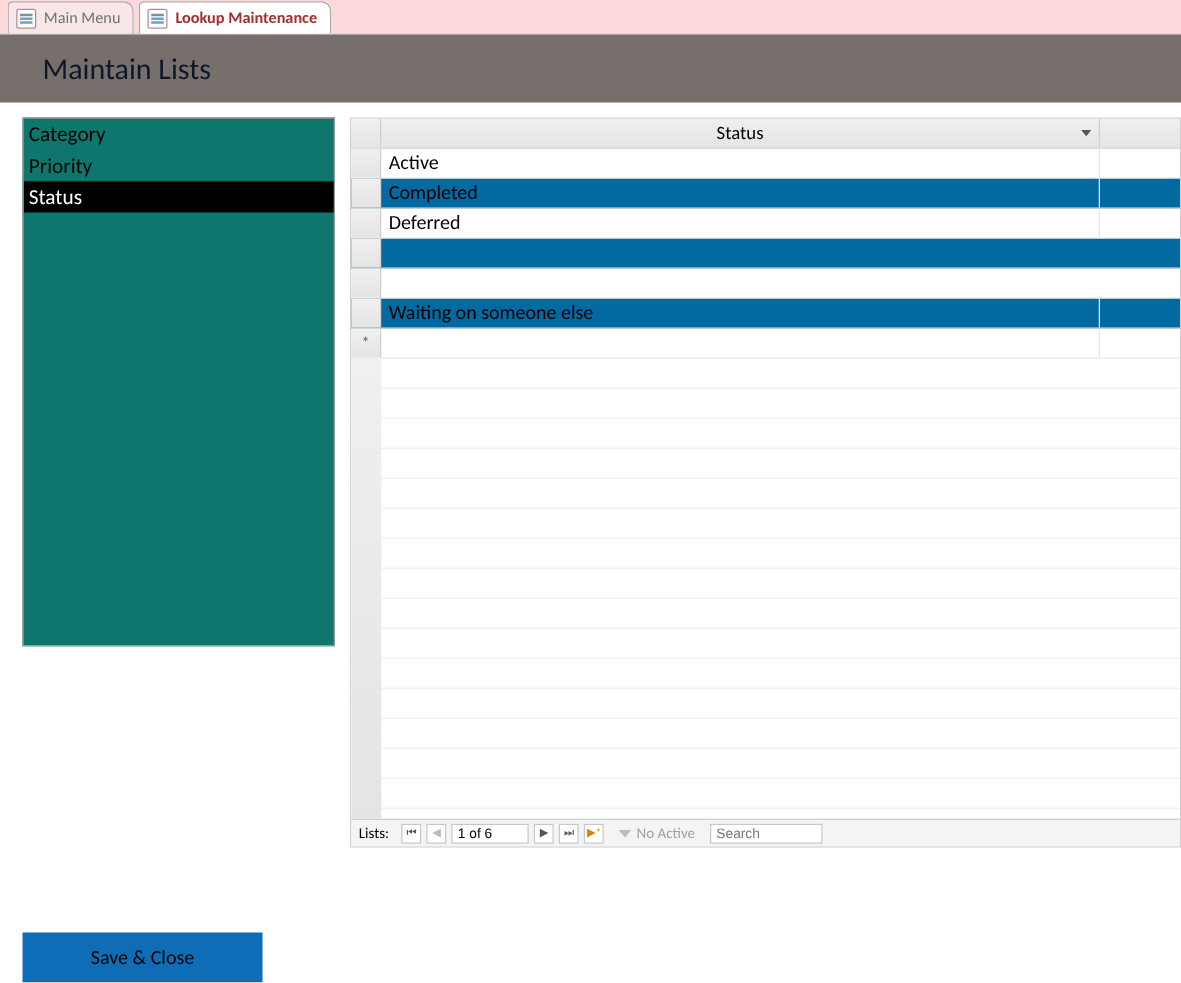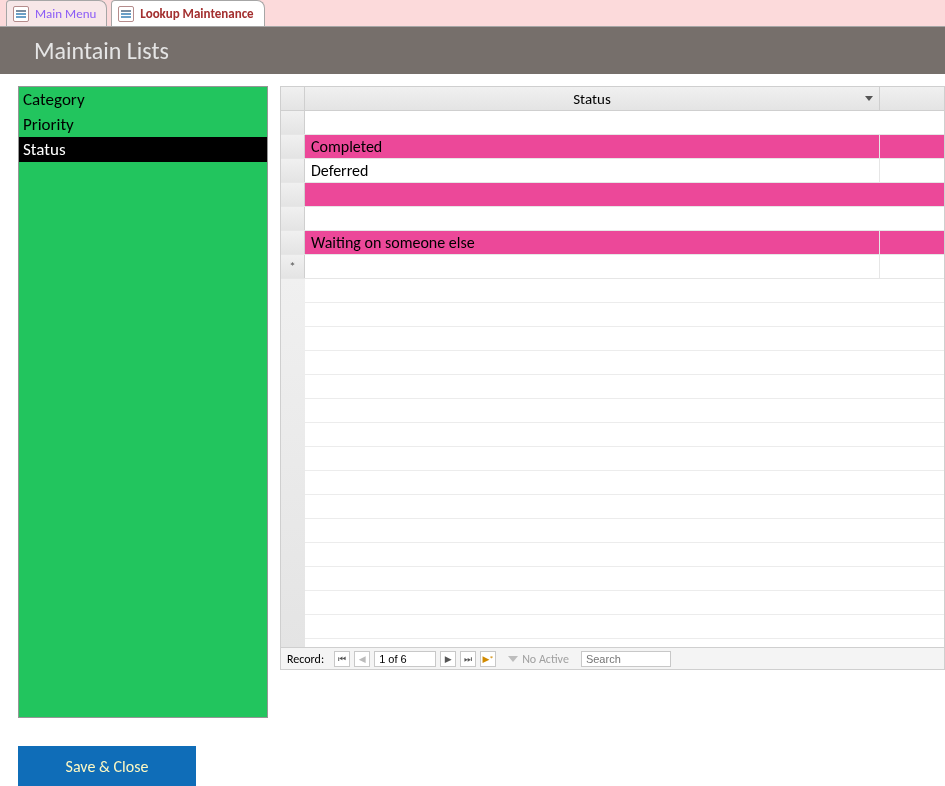--- a/index.html
+++ b/index.html
@@ -3,66 +3,66 @@
 <meta charset="utf-8">
 <style>
   * { box-sizing: border-box; margin: 0; padding: 0; }
   body { font-family: "Segoe UI", Calibri, Arial, sans-serif; background: #fff; width: 945px; height: 786px; overflow: hidden; }
   .root { width: 945px; height: 786px; display: flex; flex-direction: column; }
 
   
   .tab-strip { height: 28px; background: #fcdadb; border-bottom: 1px solid #a6a6a6; display: flex; align-items: flex-end; padding-left: 6px; }
   .tab { display: flex; align-items: center; height: 26px; padding: 0 10px 0 6px; border: 1px solid #a6a6a6; border-bottom: none; border-radius: 4px 8px 0 0; margin-right: 4px; font-size: 13px; cursor: pointer; gap: 6px; }
   .tab.active { background: #fff; font-weight: 700; color: #a32f2f; }
-  .tab.inactive { background: #f7e7e8; color: #8b5cf6; }
+  .tab.inactive { background: #f7e7e8; color: #737373; }
   .tab-icon { width: 16px; height: 16px; background: #fff; border: 1px solid #b58c8c; border-radius: 2px; display: flex; flex-direction: column; justify-content: center; gap: 1px; padding: 2px; }
   .tab-icon span { display: block; height: 2px; background: #6ba0c7; }
   .tab-icon span:first-child { background: #7a8ea1; }
 
   
-  .banner { height: 54px; background: #766f6b; color: #e5e5e5; display: flex; align-items: center; padding-left: 34px; font-size: 24px; font-weight: 300; }
+  .banner { height: 54px; background: #766f6b; color: #0f172a; display: flex; align-items: center; padding-left: 34px; font-size: 24px; font-weight: 300; }
 
   .content { flex: 1; display: flex; padding: 12px 0 0 18px; gap: 12px; }
 
   
-  .left-pane { width: 250px; height: 632px; border: 1px solid #969696; background: #22c55e; overflow: hidden; }
+  .left-pane { width: 250px; height: 423px; border: 1px solid #969696; background: #0f766e; overflow: hidden; }
   .left-item { padding: 2px 4px; font-size: 17px; cursor: pointer; }
   .left-item.selected { background: #000; color: #fff; }
 
   
   .right-pane { flex: 1; height: 584px; border: 1px solid #cfcfcf; display: flex; flex-direction: column; background: #fff; }
   .grid-header { height: 24px; background: linear-gradient(#f0f0f0, #e4e4e4); border-bottom: 1px solid #cfcfcf; display: flex; }
   .sel-head { width: 24px; border-right: 1px solid #cfcfcf; background: linear-gradient(#f0f0f0, #e4e4e4); display: flex; align-items: center; justify-content: center; }
   .col-head { flex: 0 0 575px; border-right: 1px solid #cfcfcf; text-align: center; line-height: 24px; font-size: 15px; position: relative; }
   .col-dropdown { position: absolute; right: 6px; top: 9px; width: 0; height: 0; border-left: 4px solid transparent; border-right: 4px solid transparent; border-top: 5px solid #555; cursor: pointer; }
   .col-rest { flex: 1; }
 
   .grid-body { flex: 1; overflow: hidden; display: flex; flex-direction: column; }
   .grid-row { height: 24px; display: flex; border-bottom: 1px solid #e6e6e6; }
-  .grid-row.alt { background: #ec4899; }
+  .grid-row.alt { background: #0369a1; }
   .row-sel { width: 24px; background: linear-gradient(#f0f0f0, #e4e4e4); border-right: 1px solid #cfcfcf; display: flex; align-items: center; justify-content: center; font-size: 13px; color: #555; }
   .row-cell { flex: 0 0 575px; border-right: 1px solid #e6e6e6; padding: 2px 6px; font-size: 16px; line-height: 20px; }
   .row-rest { flex: 1; }
 
   .grid-filler { flex: 1; background: repeating-linear-gradient(to bottom, #fff 0, #fff 23px, #ececec 23px, #ececec 24px); border-left: 24px solid; border-image: linear-gradient(#f0f0f0, #e4e4e4) 1; }
 
   
   .record-nav { height: 22px; border-top: 1px solid #cfcfcf; background: #f4f4f4; display: flex; align-items: center; font-size: 12px; padding: 0 6px; gap: 4px; }
   .record-nav .label { margin-right: 6px; }
   .nav-btn { width: 16px; height: 16px; border: 1px solid #c8c8c8; background: #fff; display: flex; align-items: center; justify-content: center; font-size: 9px; color: #555; cursor: pointer; }
   .nav-btn.disabled { color: #bbb; cursor: default; }
   .nav-btn.new { color: #d18a00; }
   .record-box { width: 62px; height: 16px; border: 1px solid #c8c8c8; background: #fff; font-size: 11px; padding: 0 4px; line-height: 14px; }
   .filter-ind { margin-left: 8px; color: #a0a0a0; display: flex; align-items: center; gap: 4px; }
   .funnel { display:inline-block; width:0; height:0; border-left:5px solid transparent; border-right:5px solid transparent; border-top:6px solid #bdbdbd; }
   .search-box { width: 90px; height: 16px; border: 1px solid #c8c8c8; background: #fff; font-size: 11px; padding: 0 4px; margin-left: 8px; color: #777; line-height: 14px; }
 
   
   .footer { padding: 28px 0 0 18px; }
-  .save-btn { width: 178px; height: 40px; background: #0f6db8; color: #fef9c3; border: none; font-size: 16px; cursor: pointer; font-family: inherit; }
+  .save-btn { width: 192px; height: 40px; background: #0f6db8; color: #000000; border: none; font-size: 16px; cursor: pointer; font-family: inherit; }
 </style>
 </head>
 <body>
 
 <div class="root">
 
   <div class="tab-strip">
     <div class="tab inactive">
       <span class="tab-icon">
           <span></span>
@@ -99,20 +99,21 @@
         <div class="col-head">
           <span>Status</span>
           <span class="col-dropdown"></span>
         </div>
         <div class="col-rest"></div>
       </div>
 
       <div class="grid-body">
         <div class="grid-row">
           <div class="row-sel"></div>
+          <div class="row-cell">Active</div>
           <div class="row-rest"></div>
         </div>
         <div class="grid-row alt">
           <div class="row-sel"></div>
           <div class="row-cell">Completed</div>
           <div class="row-rest"></div>
         </div>
         <div class="grid-row">
           <div class="row-sel"></div>
           <div class="row-cell">Deferred</div>
@@ -133,21 +134,21 @@
         </div>
         <div class="grid-row">
           <div class="row-sel">*</div>
           <div class="row-cell"></div>
           <div class="row-rest"></div>
         </div>
         <div class="grid-filler"></div>
       </div>
 
       <div class="record-nav">
-        <span class="label">Record:</span>
+        <span class="label">Lists:</span>
         <div class="nav-btn">
             <span>⏮</span>
           </div>
         <div class="nav-btn disabled">
             <span>◀</span>
           </div>
         <input class="record-box" value="1 of 6" style="">
         <div class="nav-btn">
             <span>▶</span>
           </div>

